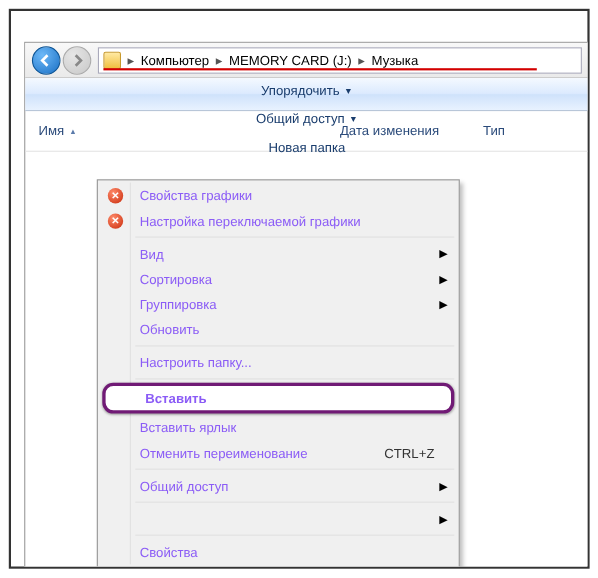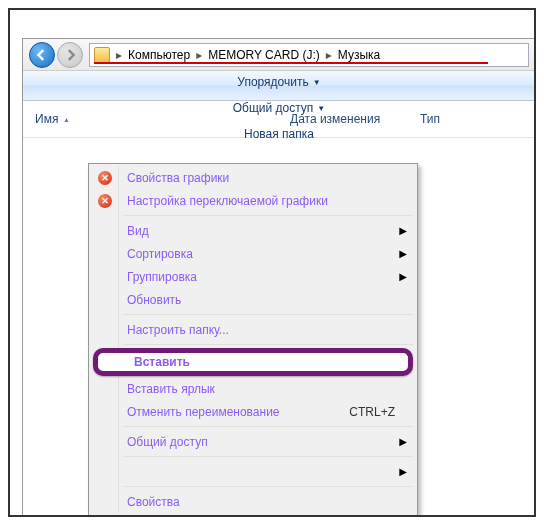--- a/index.html
+++ b/index.html
@@ -15,32 +15,32 @@
 .crumb { display: flex; align-items: center; padding: 0 4px; height: 100%; cursor: pointer; }
 .crumbsep { color: #555; padding: 0 2px; }
 .foldericon { width: 16px; height: 16px; background: linear-gradient(#ffe9a2,#f0c040); border: 1px solid #c8992b; border-radius: 2px; margin-right: 4px; }
 .underline-red { position: absolute; left: 4px; right: 40px; bottom: 2px; height: 2px; background: #d30000; }
 .toolbar { height: 30px; background: linear-gradient(#f4f9ff,#dceafe 48%,#cfe2fb 52%,#e8f2ff); border-bottom: 1px solid #b8c6d8; display: flex; align-items: center; padding: 0 8px; gap: 4px; flex-direction: column; }
 .tbtn { padding: 4px 8px; color: #1a3d6d; display: flex; align-items: center; gap: 4px; border-radius: 2px; cursor: pointer; }
 .drop { font-size: 8px; color: #1a3d6d; }
 .headers { height: 26px; display: flex; align-items: center; border-bottom: 1px solid #e4e4e4; padding: 18px 12px; color: #2a4a7a; }
 .hcol { display: flex; align-items: center; gap: 6px; }
 .hcol.name { width: 255px; }
-.hcol.date { width: 130px; }
+.hcol.date { width: 130px; margin-left: 19px; }
 .sortarr { font-size: 8px; color: #5a7aaa; }
 .ctxmenu { position: absolute; left: 65px; top: 124px; width: 330px; background: #f0f0f0; border: 1px solid #979797; box-shadow: 3px 3px 4px rgba(0,0,0,.25); padding: 2px; }
 .ctxmenu .iconcol { position: absolute; left: 2px; top: 2px; bottom: 2px; width: 28px; background: #f0f0f0; border-right: 1px solid #e0e0e0; }
 .mitem { position: relative; height: 23px; display: flex; align-items: center; padding-left: 36px; padding-right: 20px; cursor: default; }
 .mitem.sep { height: 1px; background: #e0e0e0; margin: 3px 2px 3px 32px; padding: 0; }
 .mitem .lbl { flex: 1; color: #8b5cf6; }
 .mitem .shortcut { color: #333; }
 .mitem .sub { position: absolute; right: 8px; font-size: 10px; color: #000; }
 .mitem .micon { position: absolute; left: 6px; width: 16px; height: 16px; display: flex; align-items: center; justify-content: center; }
 .redmark { width: 14px; height: 14px; border-radius: 50%; background: radial-gradient(circle at 35% 30%, #ff8a6a, #c82a0a); display: flex; align-items: center; justify-content: center; color: #fff; font-size: 9px; font-weight: bold; }
-.highlighted { background: #fff; border: 5px solid #701a75; border-radius: 10px; margin: 1px 2px; height: 28px; box-shadow: 0 1px 2px rgba(0,0,0,.3); }
+.highlighted { background: #fff; border: 3px solid #701a75; border-radius: 10px; margin: 1px 2px; height: 28px; box-shadow: 0 1px 2px rgba(0,0,0,.3); }
 .highlighted .lbl { font-weight: bold; }
 </style>
 </head>
 <body>
 
 <div class="frame">
   <div class="window">
 
     <div class="addrbar">
       <div class="navbtns">

